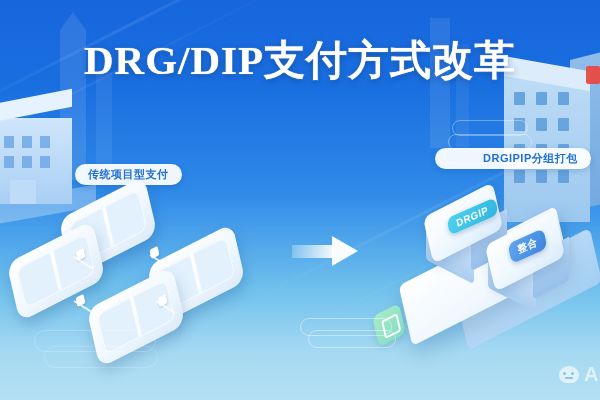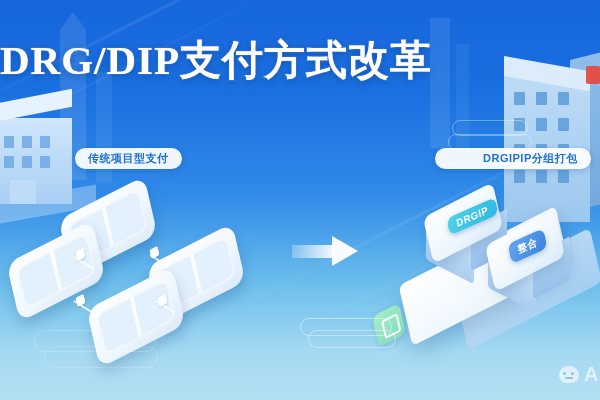--- a/index.html
+++ b/index.html
@@ -43,39 +43,39 @@
   .off-side{position:absolute;left:112px;top:22px;width:44px;height:152px;background:linear-gradient(180deg,#8ebdea 0%,#74a9e0 100%);transform:skewY(-14deg);transform-origin:left top;}
   .off-top{position:absolute;left:46px;top:18px;width:86px;height:20px;background:#dcecfb;transform:skewY(10deg);transform-origin:left bottom;}
   .owin{position:absolute;width:11px;height:13px;background:#5f9fdc;opacity:.9;border-radius:1px;}
   .red-flag{position:absolute;left:128px;top:28px;width:14px;height:18px;background:#e8463c;border-radius:2px;opacity:.92;}
 
   
   .wire{position:absolute;border:1.5px solid rgba(255,255,255,.35);border-radius:26px;height:14px;}
 
   
   #title{
-    position:absolute;left:0;top:33px;width:600px;text-align:left;
+    position:absolute;left:0;top:33px;width:600px;text-align:center;
     font-family:"Liberation Serif","DejaVu Serif",serif;
     font-weight:bold;font-size:41px;letter-spacing:1px;color:#ffffff;
     text-shadow:0 2px 6px rgba(6,50,110,.45),0 0 1px rgba(255,255,255,.9);
     white-space:nowrap;
   }
   #subtitle{
     position:absolute;left:0;top:88px;width:600px;text-align:center;
     font-size:15px;font-weight:bold;letter-spacing:2px;color:#ffffff;
     text-shadow:0 1px 4px rgba(6,50,110,.40);white-space:nowrap;
   }
 
   
   .pill{
     position:absolute;height:21px;line-height:21px;padding:0 13px;border-radius:11px;
     background:rgba(255,255,255,.93);color:#1f6fd4;font-size:11px;font-weight:bold;
     letter-spacing:.5px;white-space:nowrap;box-shadow:0 2px 6px rgba(10,60,130,.22);
   }
-  #pill-left{left:75px;top:148px;}
+  #pill-left{left:75px;top:164px;}
   #pill-right{left:435px;top:148px;padding-left:48px;}
 
   
   .isocard{position:absolute;width:96px;height:58px;transform:rotate(-27deg) skewX(-14deg);
            background:linear-gradient(160deg,#ffffff 0%,#f1f8ff 55%,#dceaf8 100%);
            border-radius:13px;box-shadow:0 7px 14px rgba(12,60,120,.22);}
   .isocard:after{content:"";position:absolute;left:9px;top:9px;right:9px;bottom:9px;
            background:rgba(225,240,253,.95);border-radius:8px;
            box-shadow:inset 0 0 0 1px rgba(255,255,255,.85);}
   .isocard:before{content:"";position:absolute;left:50%;top:9px;bottom:9px;width:4px;margin-left:-2px;

